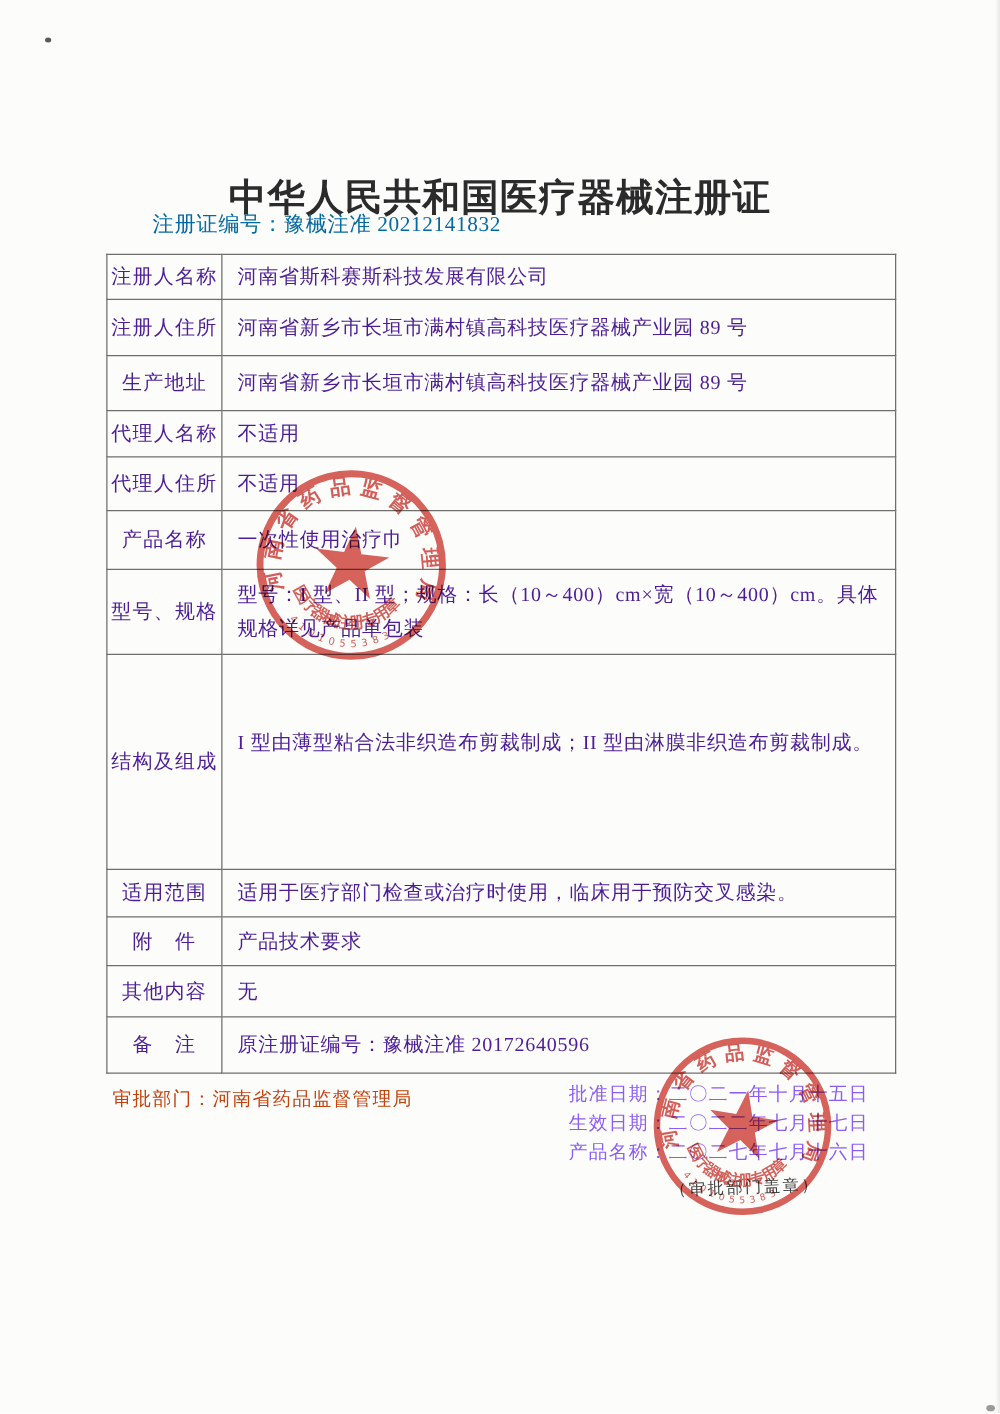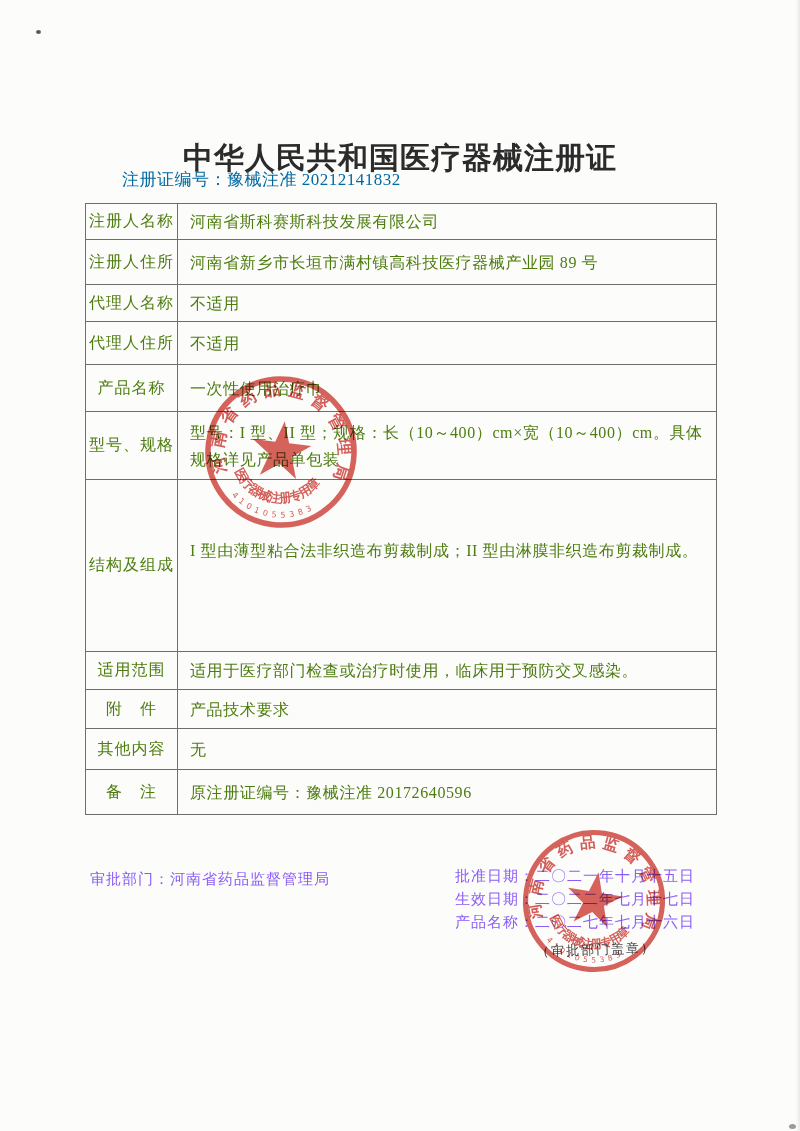--- a/index.html
+++ b/index.html
@@ -21,30 +21,30 @@
   }
   .cert-line{position:absolute;top:168px;left:122px;font-size:17px;letter-spacing:.5px;color:#0369a1;}
   .cert-line .num{letter-spacing:.5px;}
 
   table.cert-table{
     position:absolute;top:203px;left:85px;width:632px;
     border-collapse:collapse;table-layout:fixed;
   }
   table.cert-table td{
     border:1px solid #6e6e6c;vertical-align:middle;
-    font-size:16px;color:#4d7c0f;
+    font-size:16px;color:#4c1d95;
   }
   td.lbl{width:87px;text-align:center;font-size:15px;padding:0 2px;letter-spacing:1px;}
   td.val{padding:2px 12px;line-height:27px;letter-spacing:.6px;}
   tr.r1{height:36px}tr.r2{height:45px}tr.r3{height:44px}tr.r4{height:37px}
   tr.r5{height:43px}tr.r6{height:47px}tr.r7{height:68px}tr.r8{height:172px}
   tr.r9{height:38px}tr.r10{height:39px}tr.r11{height:41px}tr.r12{height:45px}
   tr.r8 td.val{padding-bottom:32px;}
 
-  .approval-line{position:absolute;top:870px;left:90px;font-size:15px;letter-spacing:1px;color:#8b5cf6;}
+  .approval-line{position:absolute;top:870px;left:90px;font-size:15px;letter-spacing:1px;color:#c2410c;}
   .dates-block{position:absolute;top:865px;left:455px;font-size:15px;line-height:23px;letter-spacing:1px;color:#8b5cf6;}
   .seal-note{position:absolute;top:941px;left:536px;font-size:13px;letter-spacing:2px;color:#414141;transform:rotate(-2deg);}
 
   svg.stamp{position:absolute;mix-blend-mode:multiply;opacity:.85;}
   svg.stamp .ring{fill:none;stroke:#d24740;stroke-width:5.5;}
   svg.stamp .star{fill:#d24740;}
   svg.stamp text{fill:#cf423b;}
   .arc-top{font-size:16.5px;font-weight:bold;font-family:"Liberation Serif","DejaVu Serif",serif;}
   .arc-bot{font-size:12.5px;font-weight:bold;font-family:"Liberation Serif","DejaVu Serif",serif;}
   .arc-num{font-size:8px;font-family:"DejaVu Sans",sans-serif;}
@@ -66,20 +66,24 @@
   </div>
 
   <table class="cert-table">
     <tbody>
       <tr class="r1">
         <td class="lbl">注册人名称</td>
         <td class="val">河南省斯科赛斯科技发展有限公司</td>
       </tr>
       <tr class="r2">
         <td class="lbl">注册人住所</td>
+        <td class="val">河南省新乡市长垣市满村镇高科技医疗器械产业园 89 号</td>
+      </tr>
+      <tr class="r3">
+        <td class="lbl">生产地址</td>
         <td class="val">河南省新乡市长垣市满村镇高科技医疗器械产业园 89 号</td>
       </tr>
       <tr class="r4">
         <td class="lbl">代理人名称</td>
         <td class="val">不适用</td>
       </tr>
       <tr class="r5">
         <td class="lbl">代理人住所</td>
         <td class="val">不适用</td>
       </tr>

